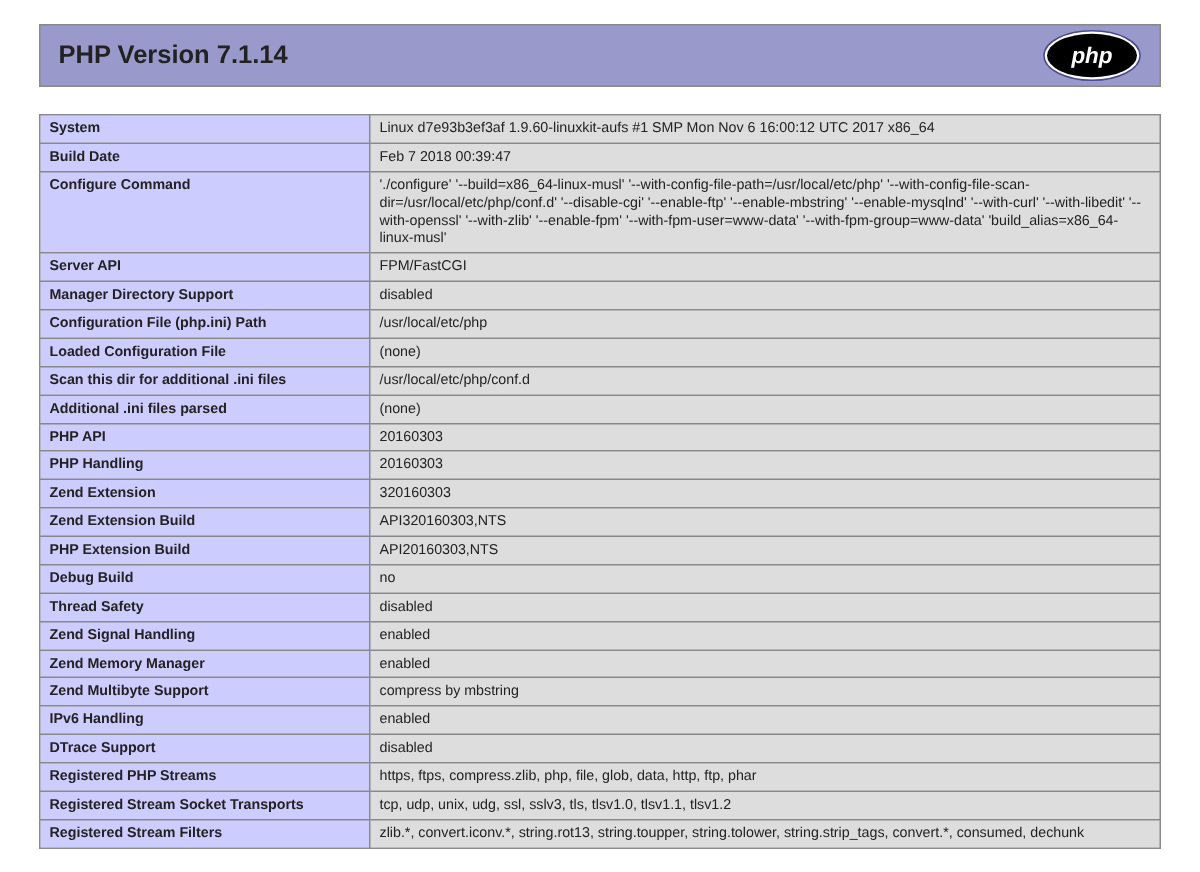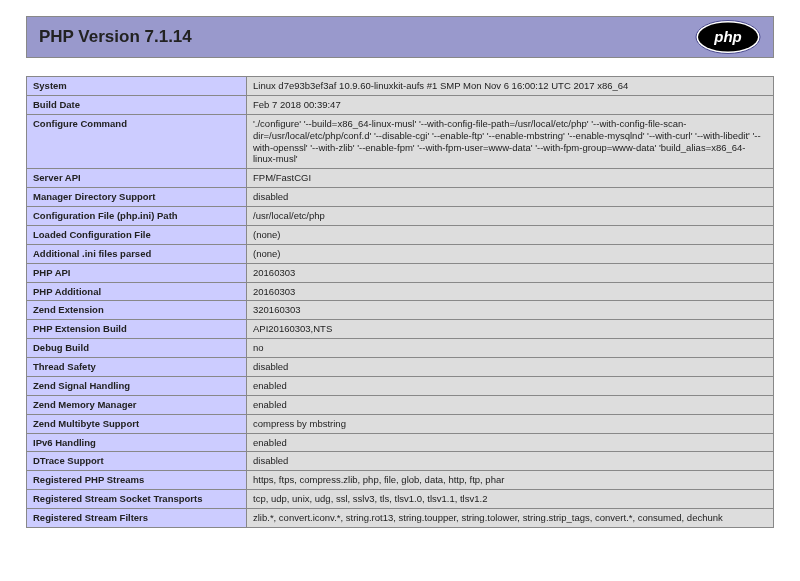--- a/index.html
+++ b/index.html
@@ -82,21 +82,21 @@
   <div class="spacer"></div>
 
   <table class="info">
     <colgroup>
       <col style="width:220px">
       <col>
     </colgroup>
     <tbody>
         <tr>
           <td class="key">System</td>
-          <td class="val">Linux d7e93b3ef3af 10.9.60-linuxkit-aufs #1 SMP Mon Nov 6 16:00:12 UTC 2017 x86_64</td>
+          <td class="val">Linux d7e93b3ef3af 1.9.60-linuxkit-aufs #1 SMP Mon Nov 6 16:00:12 UTC 2017 x86_64</td>
         </tr>
         <tr>
           <td class="key">Build Date</td>
           <td class="val">Feb 7 2018 00:39:47</td>
         </tr>
         <tr>
           <td class="key">Configure Command</td>
           <td class="val">'./configure' '--build=x86_64-linux-musl' '--with-config-file-path=/usr/local/etc/php' '--with-config-file-scan-dir=/usr/local/etc/php/conf.d' '--disable-cgi' '--enable-ftp' '--enable-mbstring' '--enable-mysqlnd' '--with-curl' '--with-libedit' '--with-openssl' '--with-zlib' '--enable-fpm' '--with-fpm-user=www-data' '--with-fpm-group=www-data' 'build_alias=x86_64-linux-musl'</td>
         </tr>
         <tr>
@@ -109,34 +109,42 @@
         </tr>
         <tr>
           <td class="key">Configuration File (php.ini) Path</td>
           <td class="val">/usr/local/etc/php</td>
         </tr>
         <tr>
           <td class="key">Loaded Configuration File</td>
           <td class="val">(none)</td>
         </tr>
         <tr>
+          <td class="key">Scan this dir for additional .ini files</td>
+          <td class="val">/usr/local/etc/php/conf.d</td>
+        </tr>
+        <tr>
           <td class="key">Additional .ini files parsed</td>
           <td class="val">(none)</td>
         </tr>
         <tr>
           <td class="key">PHP API</td>
           <td class="val">20160303</td>
         </tr>
         <tr>
-          <td class="key">PHP Additional</td>
+          <td class="key">PHP Handling</td>
           <td class="val">20160303</td>
         </tr>
         <tr>
           <td class="key">Zend Extension</td>
           <td class="val">320160303</td>
+        </tr>
+        <tr>
+          <td class="key">Zend Extension Build</td>
+          <td class="val">API320160303,NTS</td>
         </tr>
         <tr>
           <td class="key">PHP Extension Build</td>
           <td class="val">API20160303,NTS</td>
         </tr>
         <tr>
           <td class="key">Debug Build</td>
           <td class="val">no</td>
         </tr>
         <tr>

